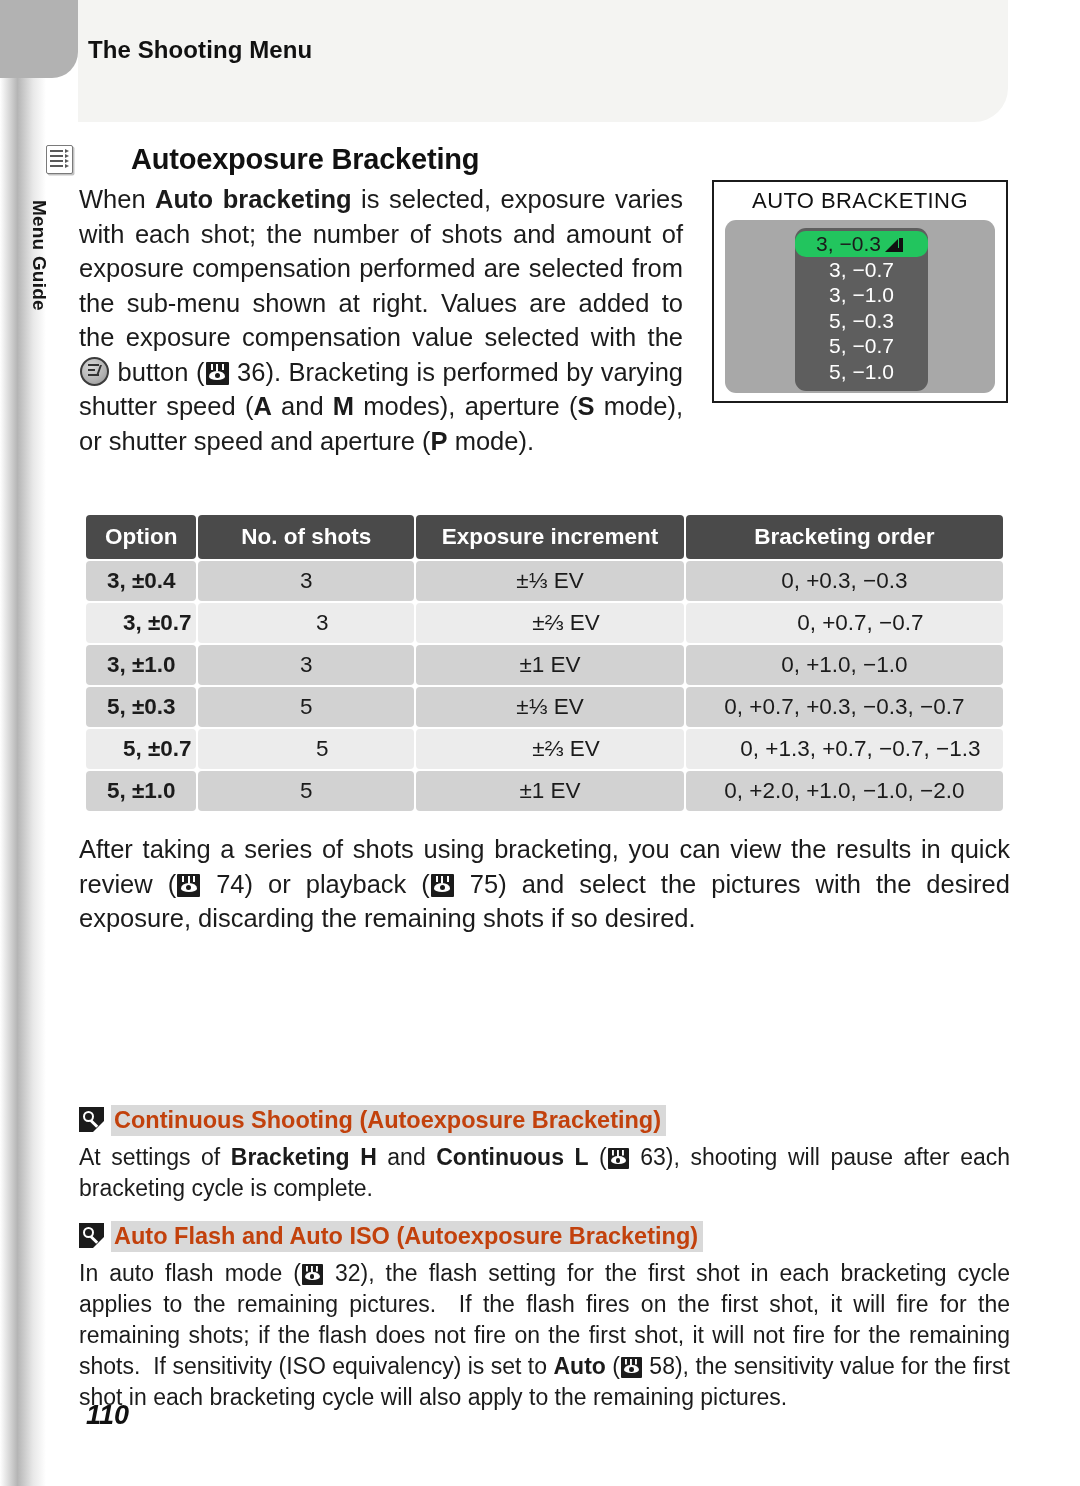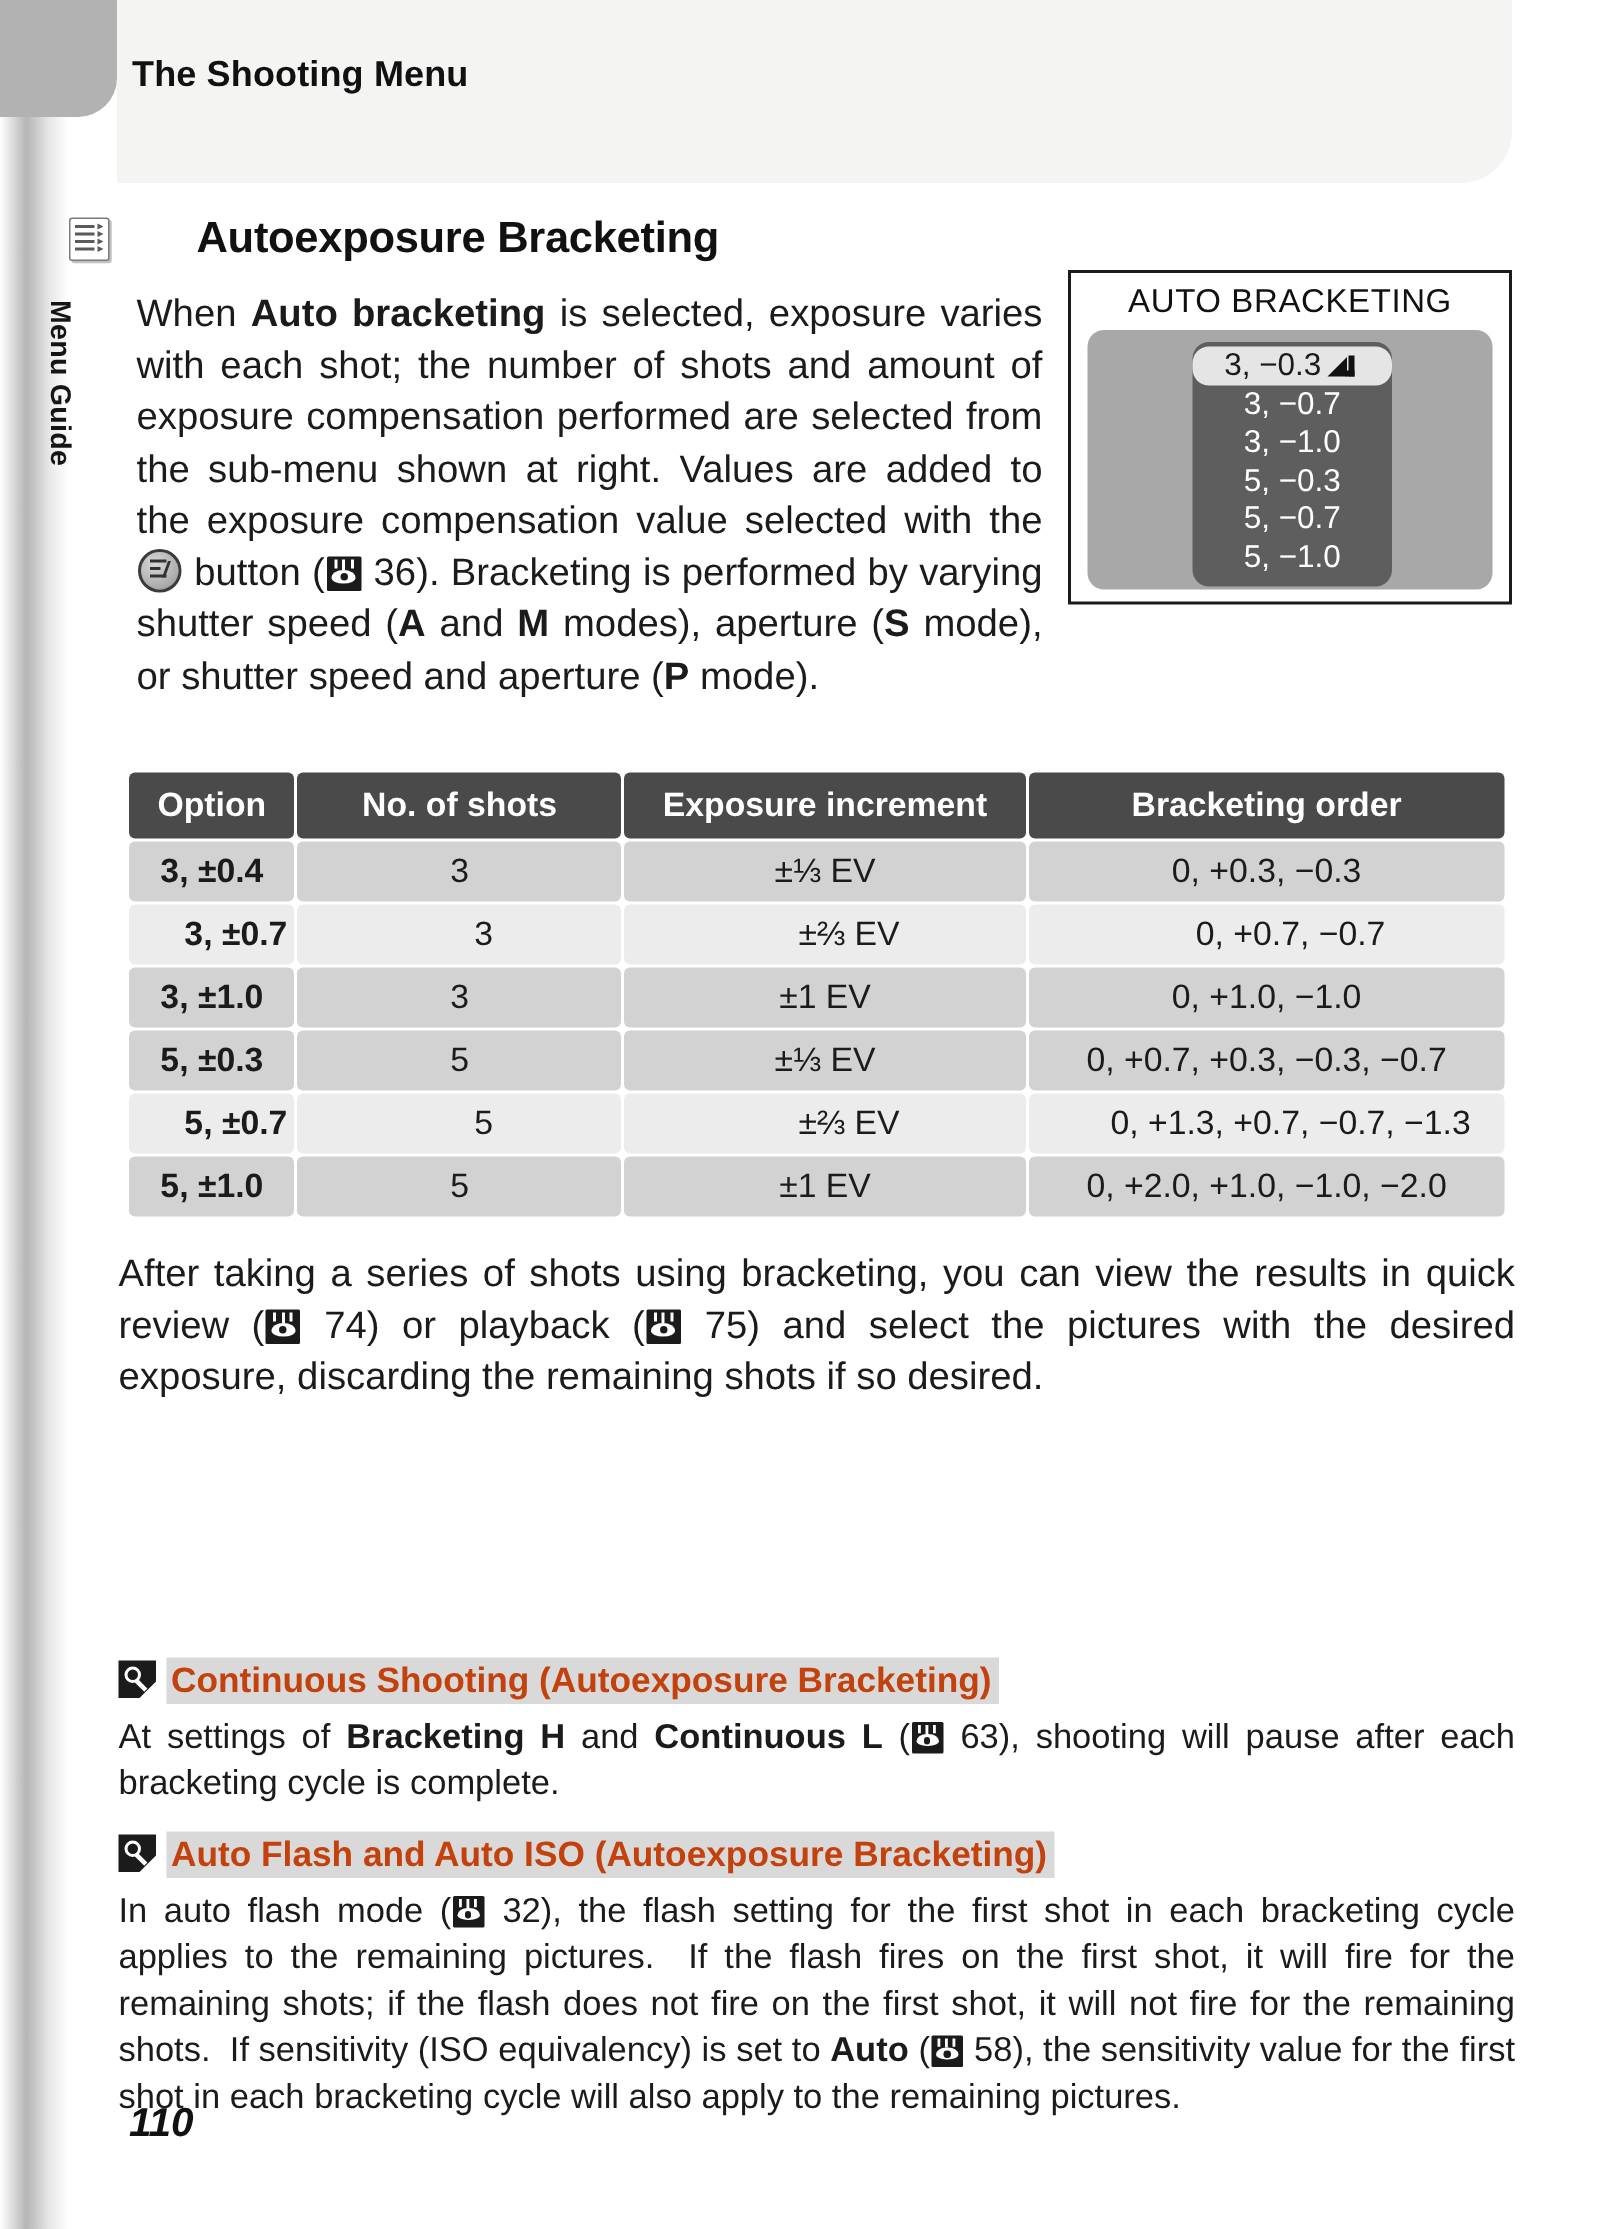--- a/index.html
+++ b/index.html
@@ -116,27 +116,26 @@
     font-size: 29px;
     font-weight: bold;
     color: #111;
     letter-spacing: -0.2px;
     margin-left: 48px;
   }
 
   
   .intro {
     position: absolute;
-    left: 79px; top: 192px;
+    left: 79px; top: 182px;
     width: 604px;
     font-size: 25.5px;
     line-height: 34.5px;
     text-align: justify;
     color: #1b1b1b;
-    margin-left: 12px;
   }
   .intro b { font-weight: bold; }
 
   
   .ev-btn {
     display: inline-block;
     width: 25px; height: 25px;
     border-radius: 50%;
     background: radial-gradient(circle at 38% 32%, #d8d8d8 0%, #b0b0b0 62%, #8e8e8e 100%);
     border: 2.2px solid #3b3b3b;
@@ -235,21 +234,21 @@
   }
   .lcd-item {
     font-size: 21px;
     color: #ffffff;
     text-align: center;
     line-height: 25.5px;
     height: 25.5px;
     position: relative;
   }
   .lcd-item.selected {
-    background: #e5e5e5;
+    background: #22c55e;
     border-radius: 11px;
     color: #1b1b1b;
   }
   .enter-arrow {
     display: inline-block;
     width: 22px; height: 15px;
     position: relative;
     vertical-align: -2px;
     margin-left: 4px;
   }

